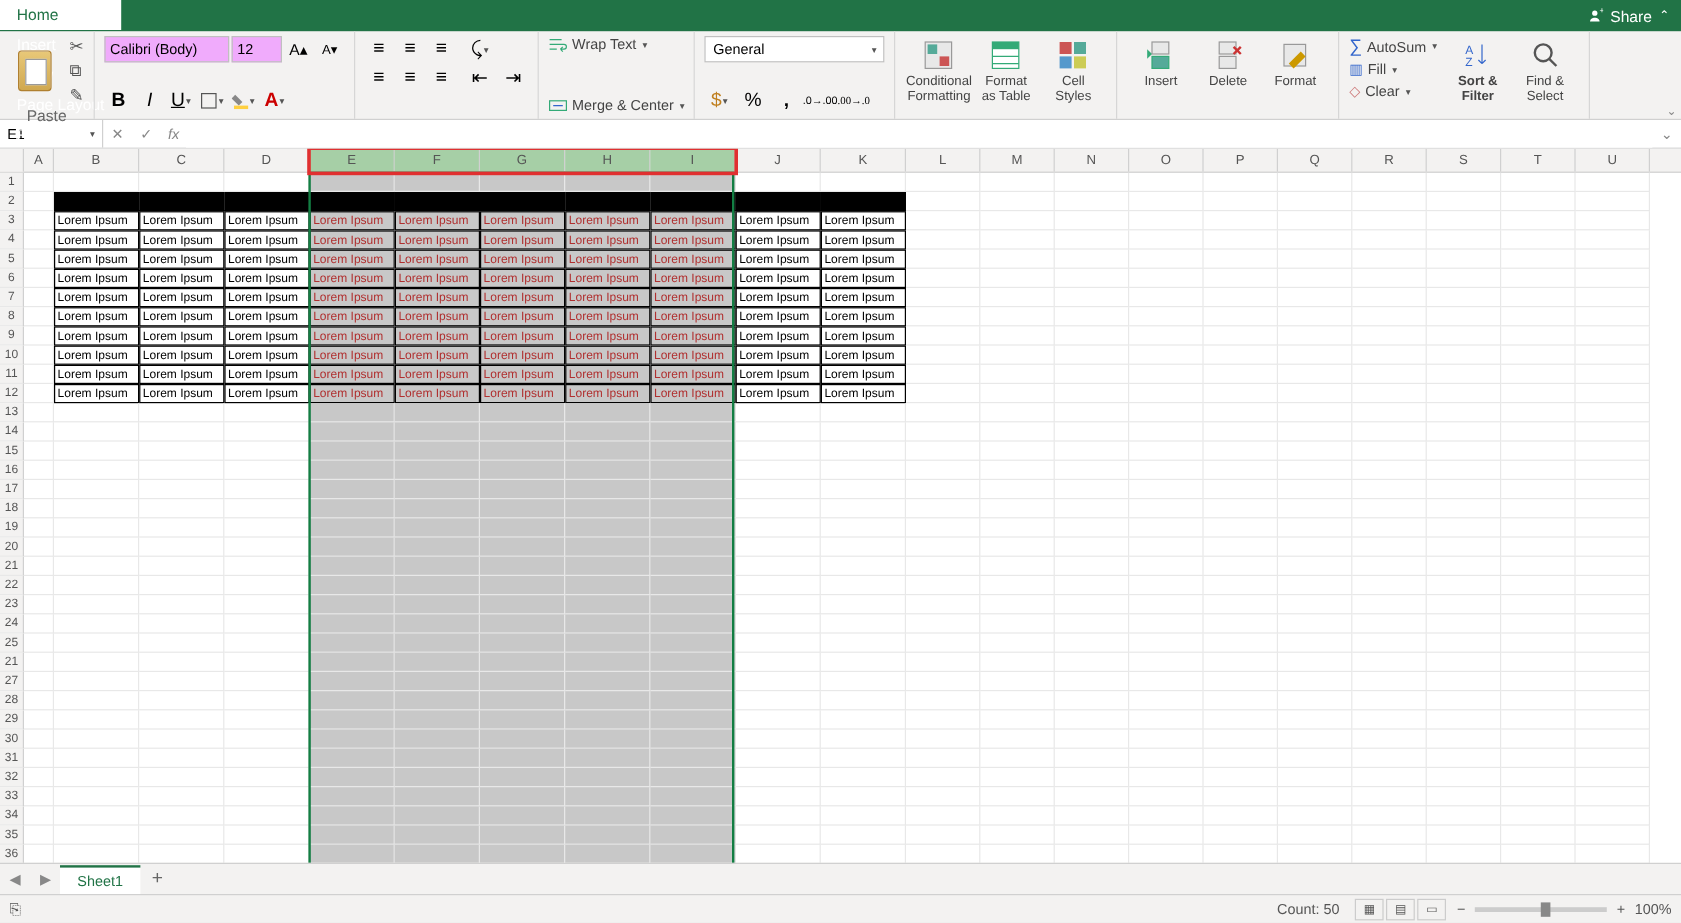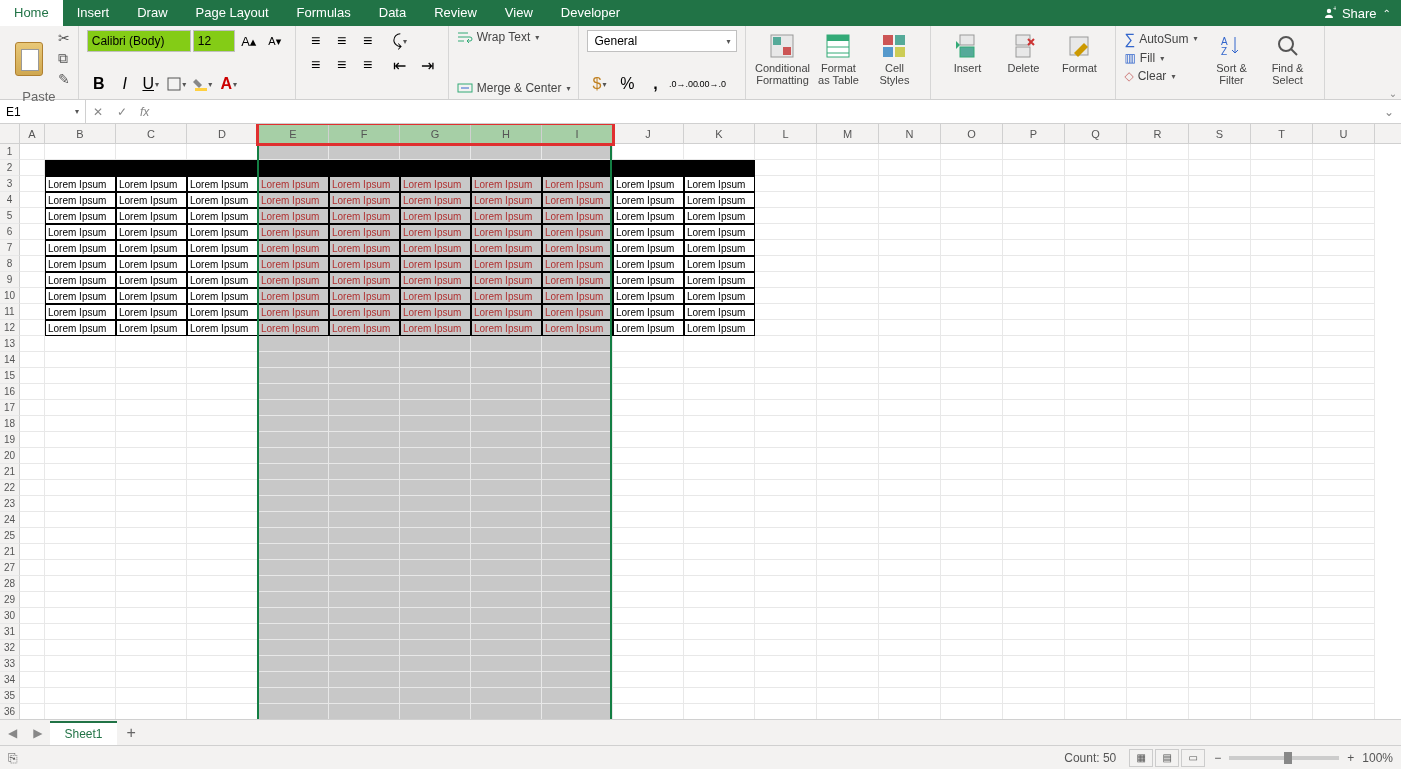--- a/index.html
+++ b/index.html
@@ -19,21 +19,21 @@
 .ribbon-label { text-align: center; font-size: 13px; color: #666; margin-top: 2px; }
 .icon-btn { width: 24px; height: 22px; display: flex; align-items: center; justify-content: center; border-radius: 2px; cursor: pointer; }
 .mini-drop { font-size: 8px; color: #555; margin-left: 1px; }
 
 .paste-block { display: flex; flex-direction: column; align-items: center; width: 42px; }
 .paste-icon { width: 28px; height: 34px; background: linear-gradient(#e8c878,#d0a850); border: 1px solid #b08030; border-radius: 3px; position: relative; }
 .paste-icon::after { content: ""; position: absolute; width: 16px; height: 20px; background: #fff; border: 1px solid #999; left: 5px; top: 6px; }
 .clip-side { display: flex; flex-direction: column; gap: 4px; margin-left: 4px; }
 .clip-side .mini { font-size: 14px; color: #555; }
 
-.font-box, .size-box { border: 1px solid #c0c0c0; background: #84cc16; font-size: 12px; height: 22px; }
+.font-box, .size-box { border: 1px solid #c0c0c0; background: #f0abfc; font-size: 12px; height: 22px; }
 .font-box { width: 104px; padding: 2px 4px; }
 .size-box { width: 42px; padding: 2px 4px; }
 .fb-row { display:flex; align-items:center; gap:2px; }
 
 .big-btn { display: flex; flex-direction: column; align-items: center; width: 56px; padding: 2px 2px; cursor: pointer; }
 .big-btn .big-icon { width: 28px; height: 28px; display: flex; align-items: center; justify-content: center; font-size: 20px; }
 .big-btn .big-label { font-size: 11px; color: #444; text-align: center; line-height: 12px; margin-top: 2px; }
 
 .align-box { display: grid; grid-template-columns: repeat(3, 24px); grid-template-rows: repeat(2, 22px); gap: 2px; }
 
@@ -91,21 +91,21 @@
 .status-bar .view-btn { width: 24px; height: 18px; border: 1px solid #ccc; margin: 0 1px; display:flex; align-items:center; justify-content:center; font-size:10px; cursor:pointer; }
 .status-bar .zoom-slider { width: 110px; height: 4px; background: #ccc; margin: 0 8px; position: relative; }
 .status-bar .zoom-slider .thumb { position: absolute; width: 8px; height: 12px; background: #888; top: -4px; left: 50%; }
 
 svg { display: block; }
 </style>
 </head>
 <body>
 
 <div class="top-tabs">
-  <div id="tabs-holder" style="display: flex;">
+  <div id="tabs-holder" style="display: flex; flex-direction: column;">
       <div class="tab active">Home</div>
       <div class="tab">Insert</div>
       <div class="tab">Draw</div>
       <div class="tab">Page Layout</div>
       <div class="tab">Formulas</div>
       <div class="tab">Data</div>
       <div class="tab">Review</div>
       <div class="tab">View</div>
       <div class="tab">Developer</div>
     </div>
@@ -217,21 +217,21 @@
         <span>General</span>
         <span class="mini-drop">▾</span>
       </div>
     <div class="ribbon-row" style="margin-top:8px;">
       <div class="icon-btn" style="color:#c08020;">$<span class="mini-drop">▾</span></div>
       <div class="icon-btn">%</div>
       <div class="icon-btn">
           <b>,</b>
         </div>
       <div class="icon-btn" style="font-size:9px;">.0→.00</div>
-      <div class="icon-btn" style="font-size:9px;">.00→.0</div>
+      <div class="icon-btn" style="font-size:9px;font-family:Liberation Serif, serif;">.00→.0</div>
     </div>
   </div>
 
   <div class="ribbon-group" style="flex-direction:row;align-items:flex-start;">
     <div class="big-btn">
       <div class="big-icon">
           <svg width="26" height="26">
             <rect x="2" y="2" width="22" height="22" fill="#e8e8e8" stroke="#999"></rect>
             <rect x="4" y="4" width="8" height="8" fill="#5a9"></rect>
             <rect x="14" y="14" width="8" height="8" fill="#c55"></rect>
@@ -317,21 +317,21 @@
         </div>
     </div>
     <div class="big-btn" style="margin-left:6px;">
       <div class="big-icon">
           <svg width="26" height="26">
             <text x="2" y="12" font-size="10" fill="#36c">A</text>
             <text x="2" y="22" font-size="10" fill="#36c">Z</text>
             <path d="M16 4v16m0 0l-3-3m3 3l3-3" stroke="#36c" fill="none"></path>
           </svg>
         </div>
-      <div class="big-label" style="white-space:pre-line;">Sort &amp;
+      <div class="big-label" style="white-space:pre-line;font-weight:bold;">Sort &amp;
 Filter</div>
     </div>
     <div class="big-btn">
       <div class="big-icon">
           <svg width="26" height="26">
             <circle cx="11" cy="11" r="7" fill="none" stroke="#555" stroke-width="2"></circle>
             <path d="M16 16l6 6" stroke="#555" stroke-width="2"></path>
           </svg>
         </div>
       <div class="big-label" style="white-space:pre-line;">Find &amp;

